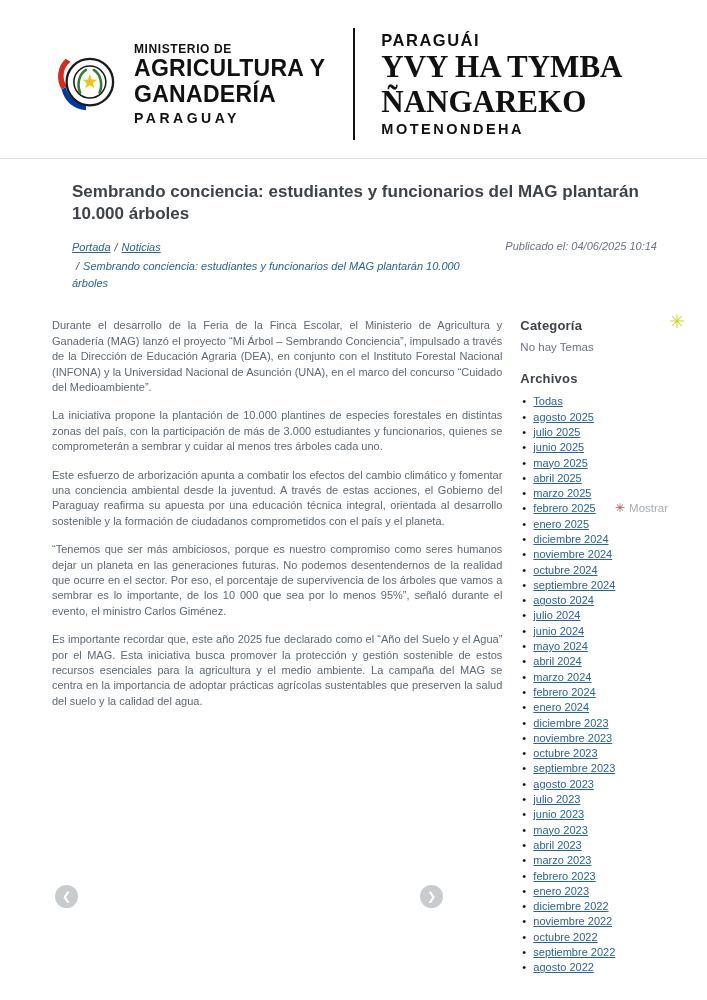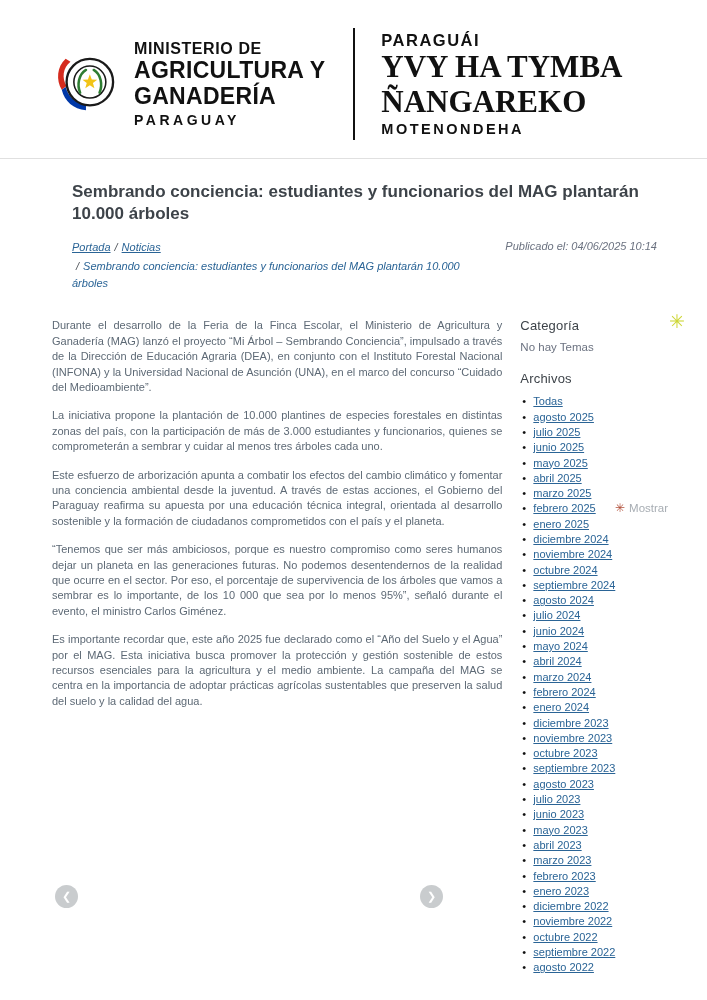--- a/index.html
+++ b/index.html
@@ -5,21 +5,21 @@
   * { margin: 0; padding: 0; box-sizing: border-box; }
   html, body { background: #ffffff; }
   body { font-family: "Liberation Sans", sans-serif; }
   .page { position: relative; width: 707px; height: 1000px; background: #fff; overflow: hidden; margin: 0 auto; }
 
   
   .site-header { display: flex; align-items: center; padding: 28px 20px 18px 54px; }
   .logo-block { display: flex; align-items: center; cursor: pointer; }
   .coat { width: 62px; height: 62px; margin-right: 18px; flex: 0 0 auto; }
   .ministry-text { color: #111; }
-  .m-line1 { font-size: 16px; font-weight: bold; letter-spacing: .6px; }
+  .m-line1 { font-size: 12px; font-weight: bold; letter-spacing: .6px; }
   .m-line2, .m-line3 { font-size: 23px; font-weight: bold; letter-spacing: .3px; line-height: 1.12; }
   .m-line4 { font-size: 14px; font-weight: bold; letter-spacing: 3.5px; margin-top: 2px; }
   .header-divider { width: 2px; height: 112px; background: #111; margin: 0 26px 0 28px; }
   .guarani-text { color: #111; }
   .g-line1 { font-size: 16.5px; font-weight: bold; letter-spacing: 1.5px; }
   .g-line2, .g-line3 { font-family: Liberation Serif, serif; font-size: 31px; font-weight: bold; line-height: 1.1; }
   .g-line4 { font-size: 14.5px; font-weight: bold; letter-spacing: 2.5px; margin-top: 2px; }
   .header-rule { border: none; border-top: 1px solid #e0e0e0; width: 100%; }
 
   
@@ -30,21 +30,21 @@
   .breadcrumb a { color: #2a6496; text-decoration: underline; cursor: pointer; }
   .breadcrumb .sep { color: #4a4f55; margin: 0 4px; text-decoration: none; }
   .bc-line2 { display: block; margin-top: 2px; }
   .published { font-size: 11px; color: #6b7280; white-space: nowrap; padding-top: 1px; }
 
   
   .content { display: flex; padding: 26px 56px 0 52px; }
   .article-body { width: 455px; }
   .article-body p { font-size: 11px; line-height: 15.4px; color: #5d6975; text-align: justify; margin-bottom: 13px; }
   .sidebar { width: 132px; margin-left: 18px; }
-  .sidebar h3 { font-size: 13px; font-weight: normal; color: #3d4349; margin-bottom: 8px; letter-spacing: .2px; }
+  .sidebar h3 { font-size: 13px; font-weight: bold; color: #3d4349; margin-bottom: 8px; letter-spacing: .2px; }
   .sidebar .empty { font-size: 11.5px; color: #6b7280; margin-bottom: 18px; }
   .archive-list { list-style: none; margin-top: 4px; }
   .archive-list li { font-size: 11px; line-height: 15.3px; color: #111; position: relative; padding-left: 13px; }
   .archive-list li::before { content: "•"; position: absolute; left: 2px; color: #111; }
   .archive-list a { color: #2a6496; text-decoration: underline; cursor: pointer; white-space: nowrap; }
 
   
   .floating-asterisk { position: absolute; top: 312px; right: 22px; font-size: 19px; color: #cdd635; cursor: pointer; line-height: 1; }
   .tooltip { position: absolute; left: 612px; top: 501px; display: flex; align-items: center; background: rgba(255,255,255,.92); padding: 1px 3px; }
   .tooltip .spinner { font-size: 12px; color: #b3543f; margin-right: 4px; line-height: 1; }

